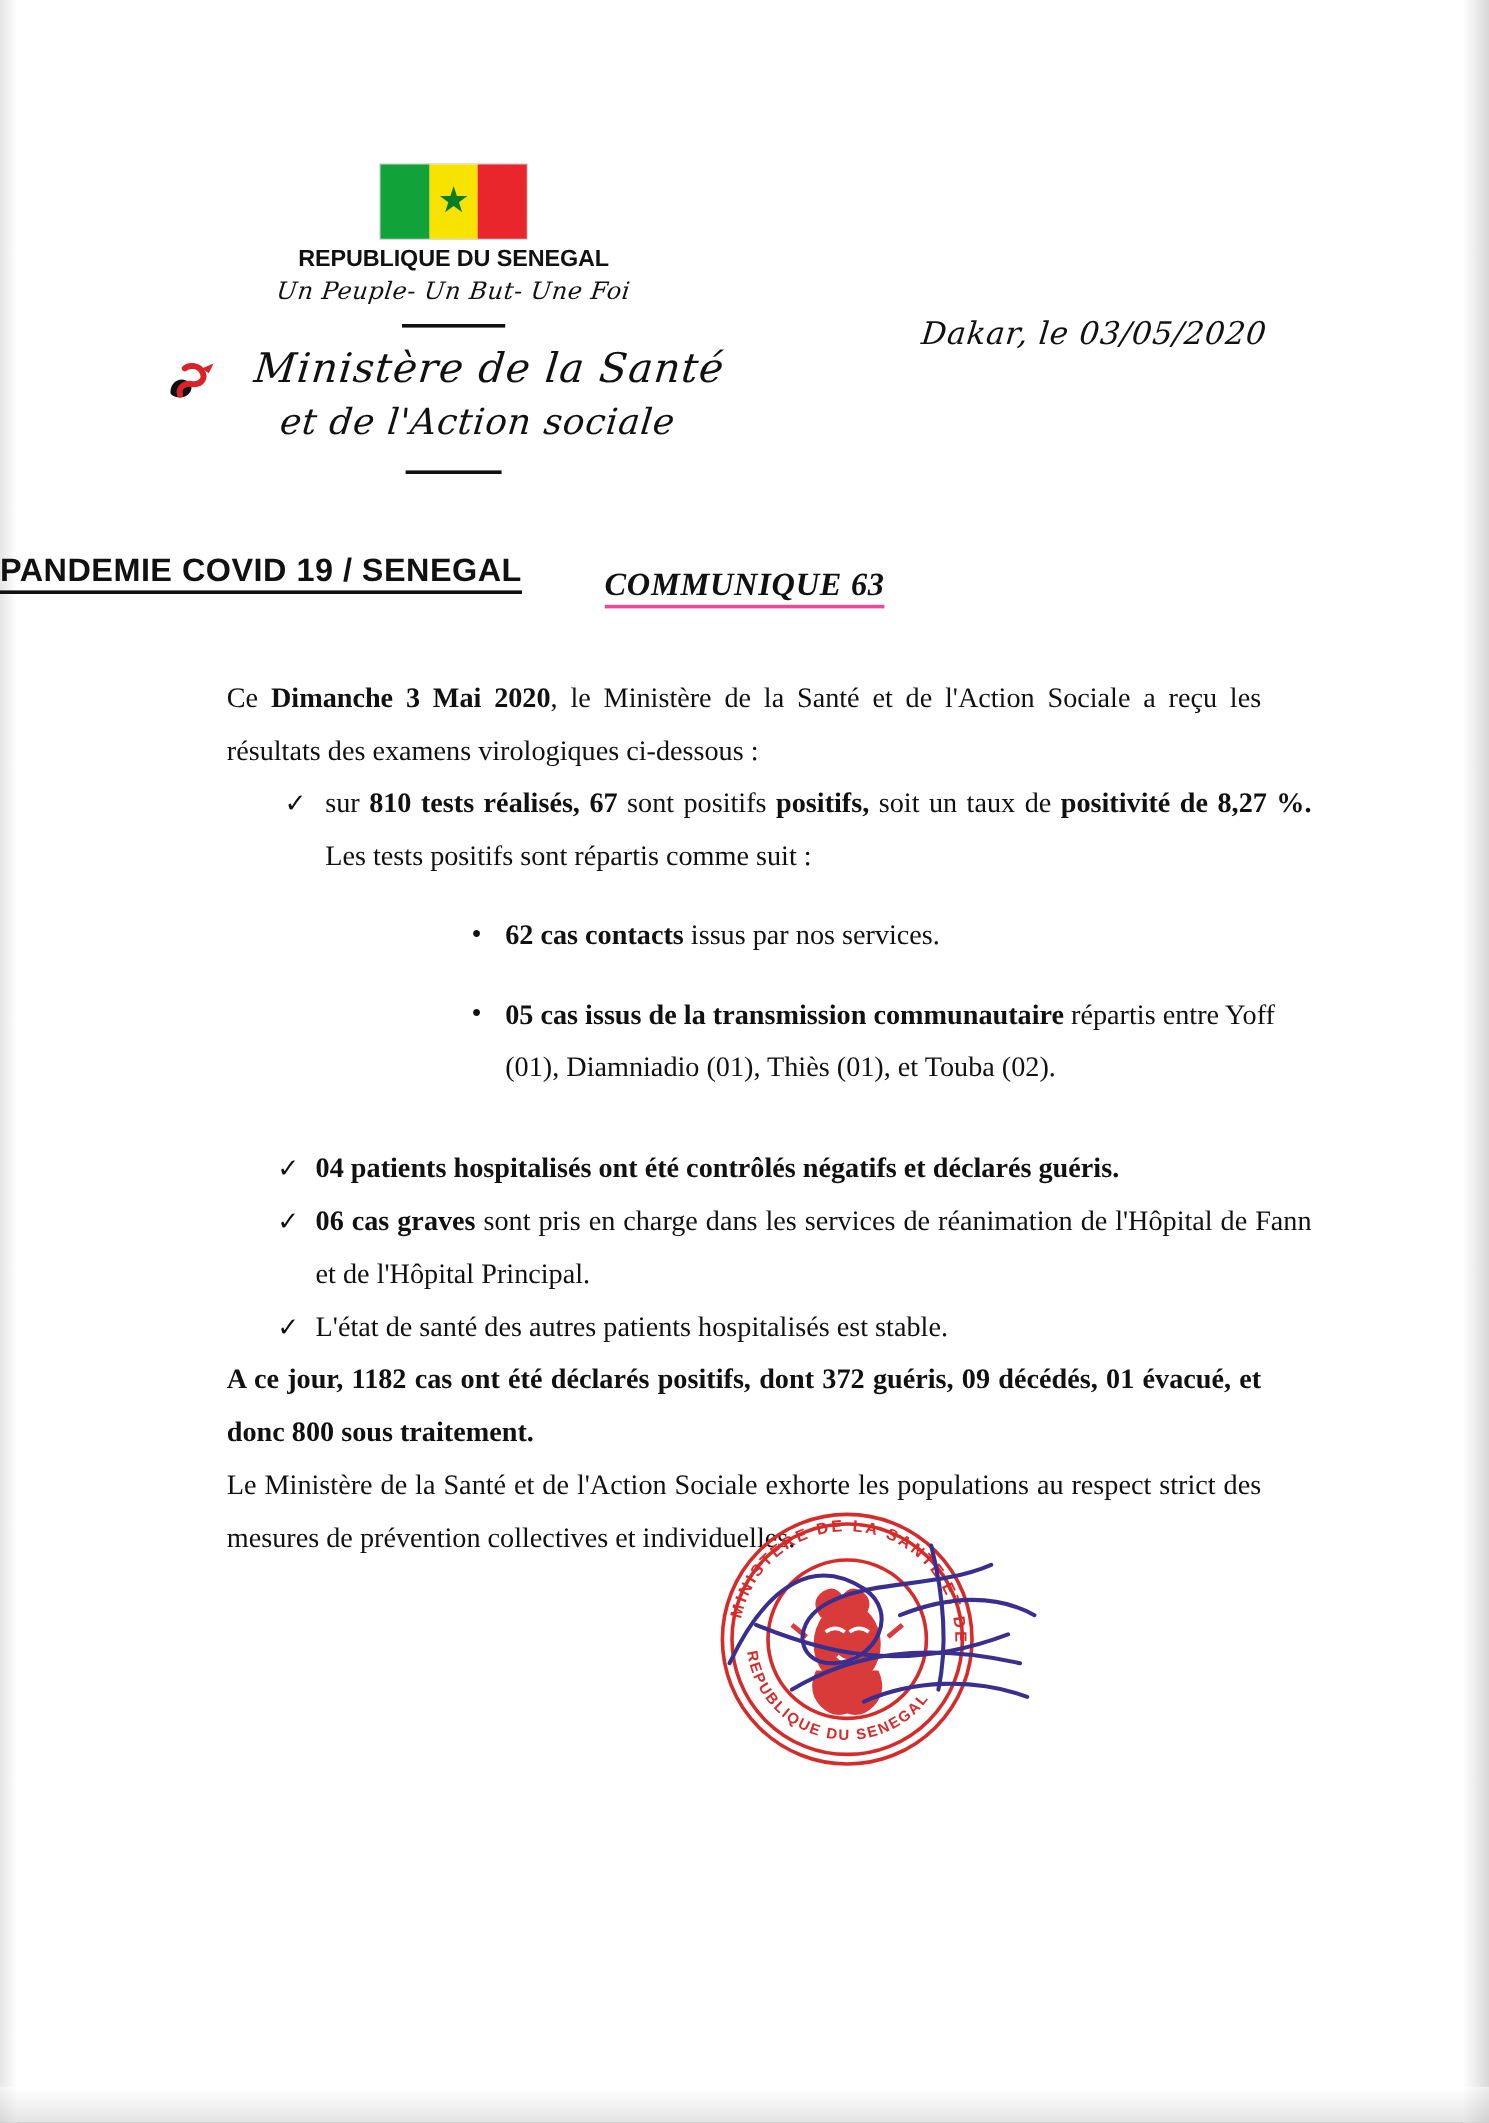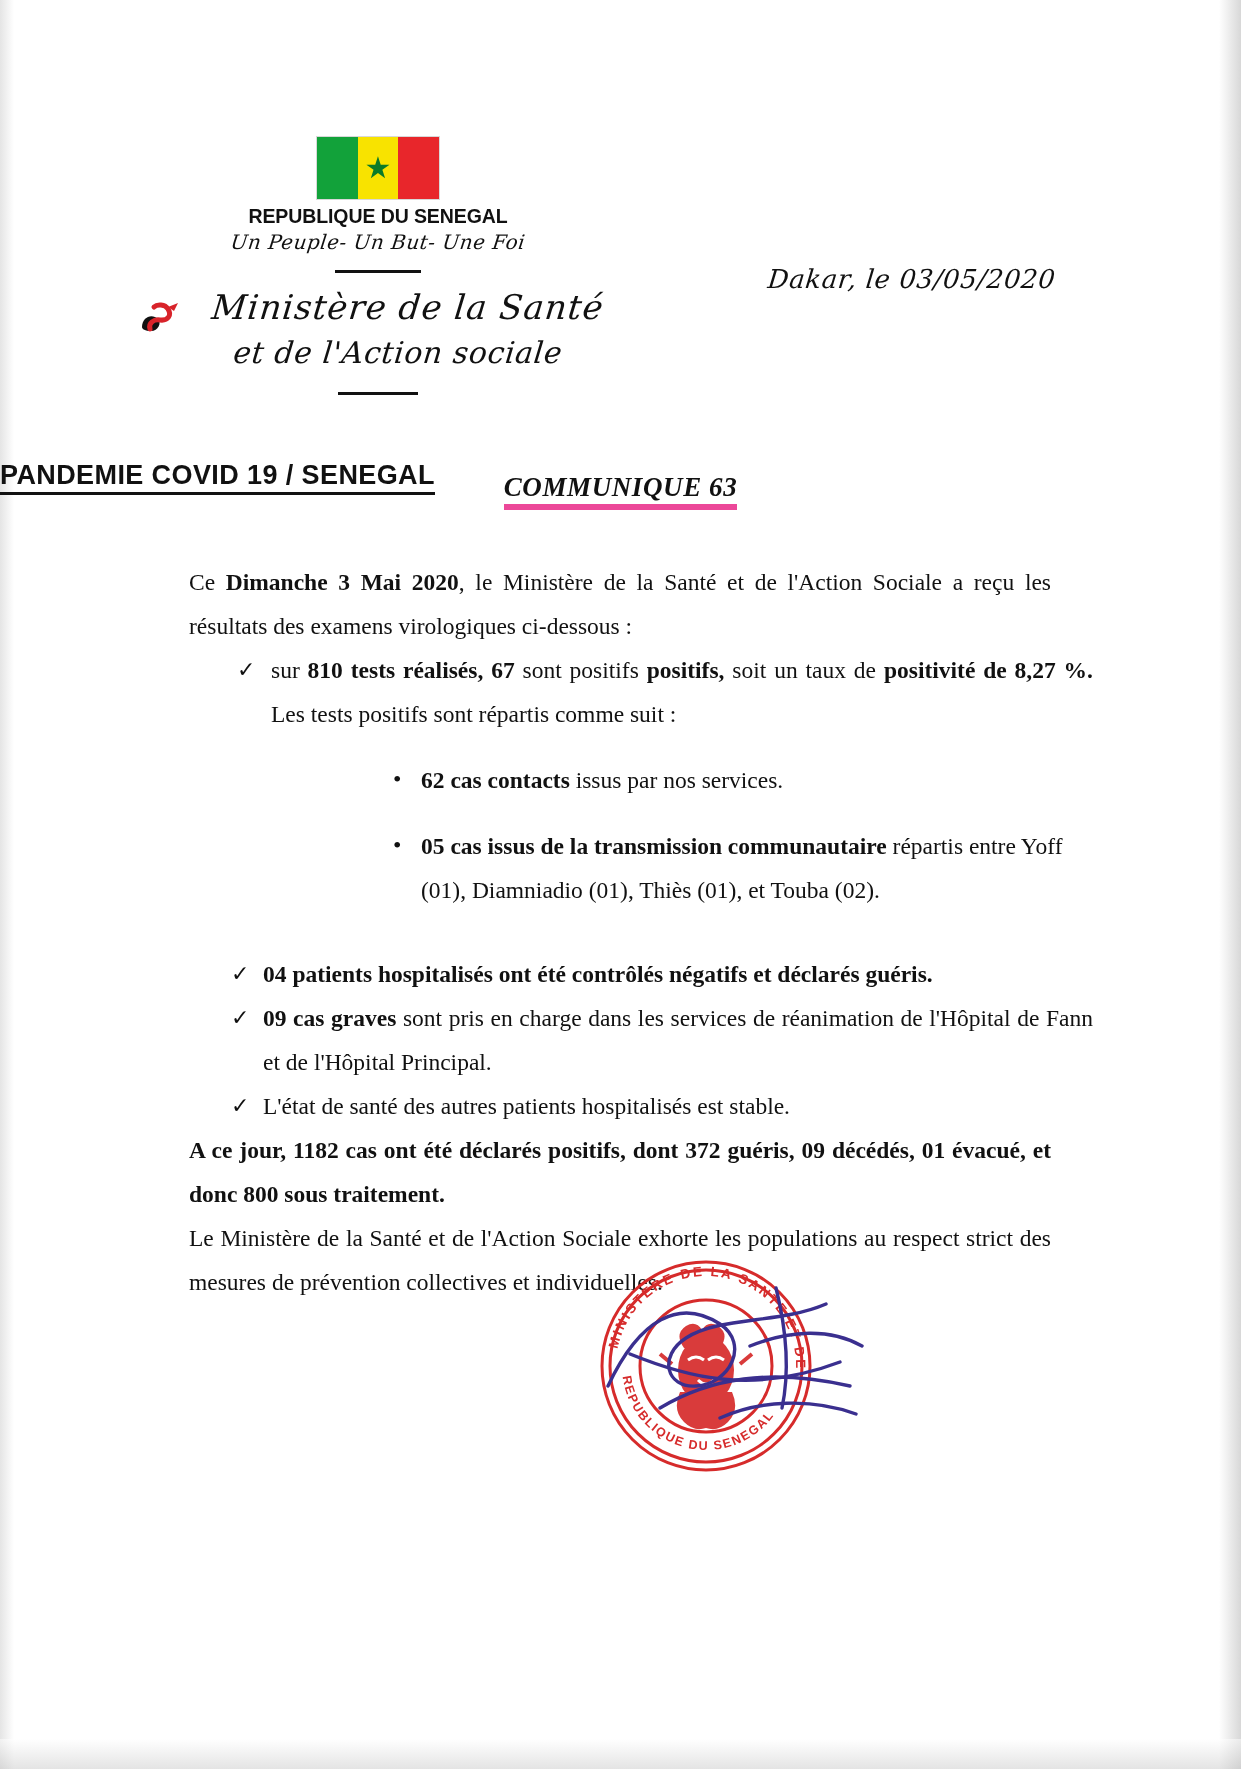--- a/index.html
+++ b/index.html
@@ -151,21 +151,21 @@
     left: 0; right: 0;
     top: 472px;
     text-align: center;
     font-family: "Liberation Serif", "DejaVu Serif", serif;
     font-weight: bold;
     font-style: italic;
     font-size: 27px;
     letter-spacing: .6px;
   }
   .doc-subtitle span {
-    border-bottom: 6px solid #ec4899;
+    border-bottom: 3px solid #ec4899;
     padding-bottom: 2px;
     margin-top: 24px;
   }
 
   
   .body-wrap {
     position: absolute;
     left: 189px;
     top: 560px;
     width: 862px;
@@ -313,21 +313,21 @@
       </li>
     </ul>
 
     <div class="spacer-md"></div>
 
     <ul class="check-list check-group">
       <li class="check-item">
         <span class="mark">✓</span><b>04 patients hospitalisés ont été contrôlés négatifs et déclarés guéris.</b>
       </li>
       <li class="check-item">
-        <span class="mark">✓</span><b>09 cas graves</b><span> sont pris en charge dans les services de réanimation de l'Hôpital de Fann et de l'Hôpital Principal.</span>
+        <span class="mark">✓</span><b>06 cas graves</b><span> sont pris en charge dans les services de réanimation de l'Hôpital de Fann et de l'Hôpital Principal.</span>
       </li>
       <li class="check-item">
         <span class="mark">✓</span><span>L'état de santé des autres patients hospitalisés est stable.</span>
       </li>
     </ul>
 
     <p class="para bold-summary">A ce jour, 1182 cas ont été déclarés positifs, dont 372 guéris, 09 décédés, 01 évacué, et donc 800 sous traitement.</p>
 
     <p class="para">Le Ministère de la Santé et de l'Action Sociale exhorte les populations au respect strict des mesures de prévention collectives et individuelles.</p>
   </div>

